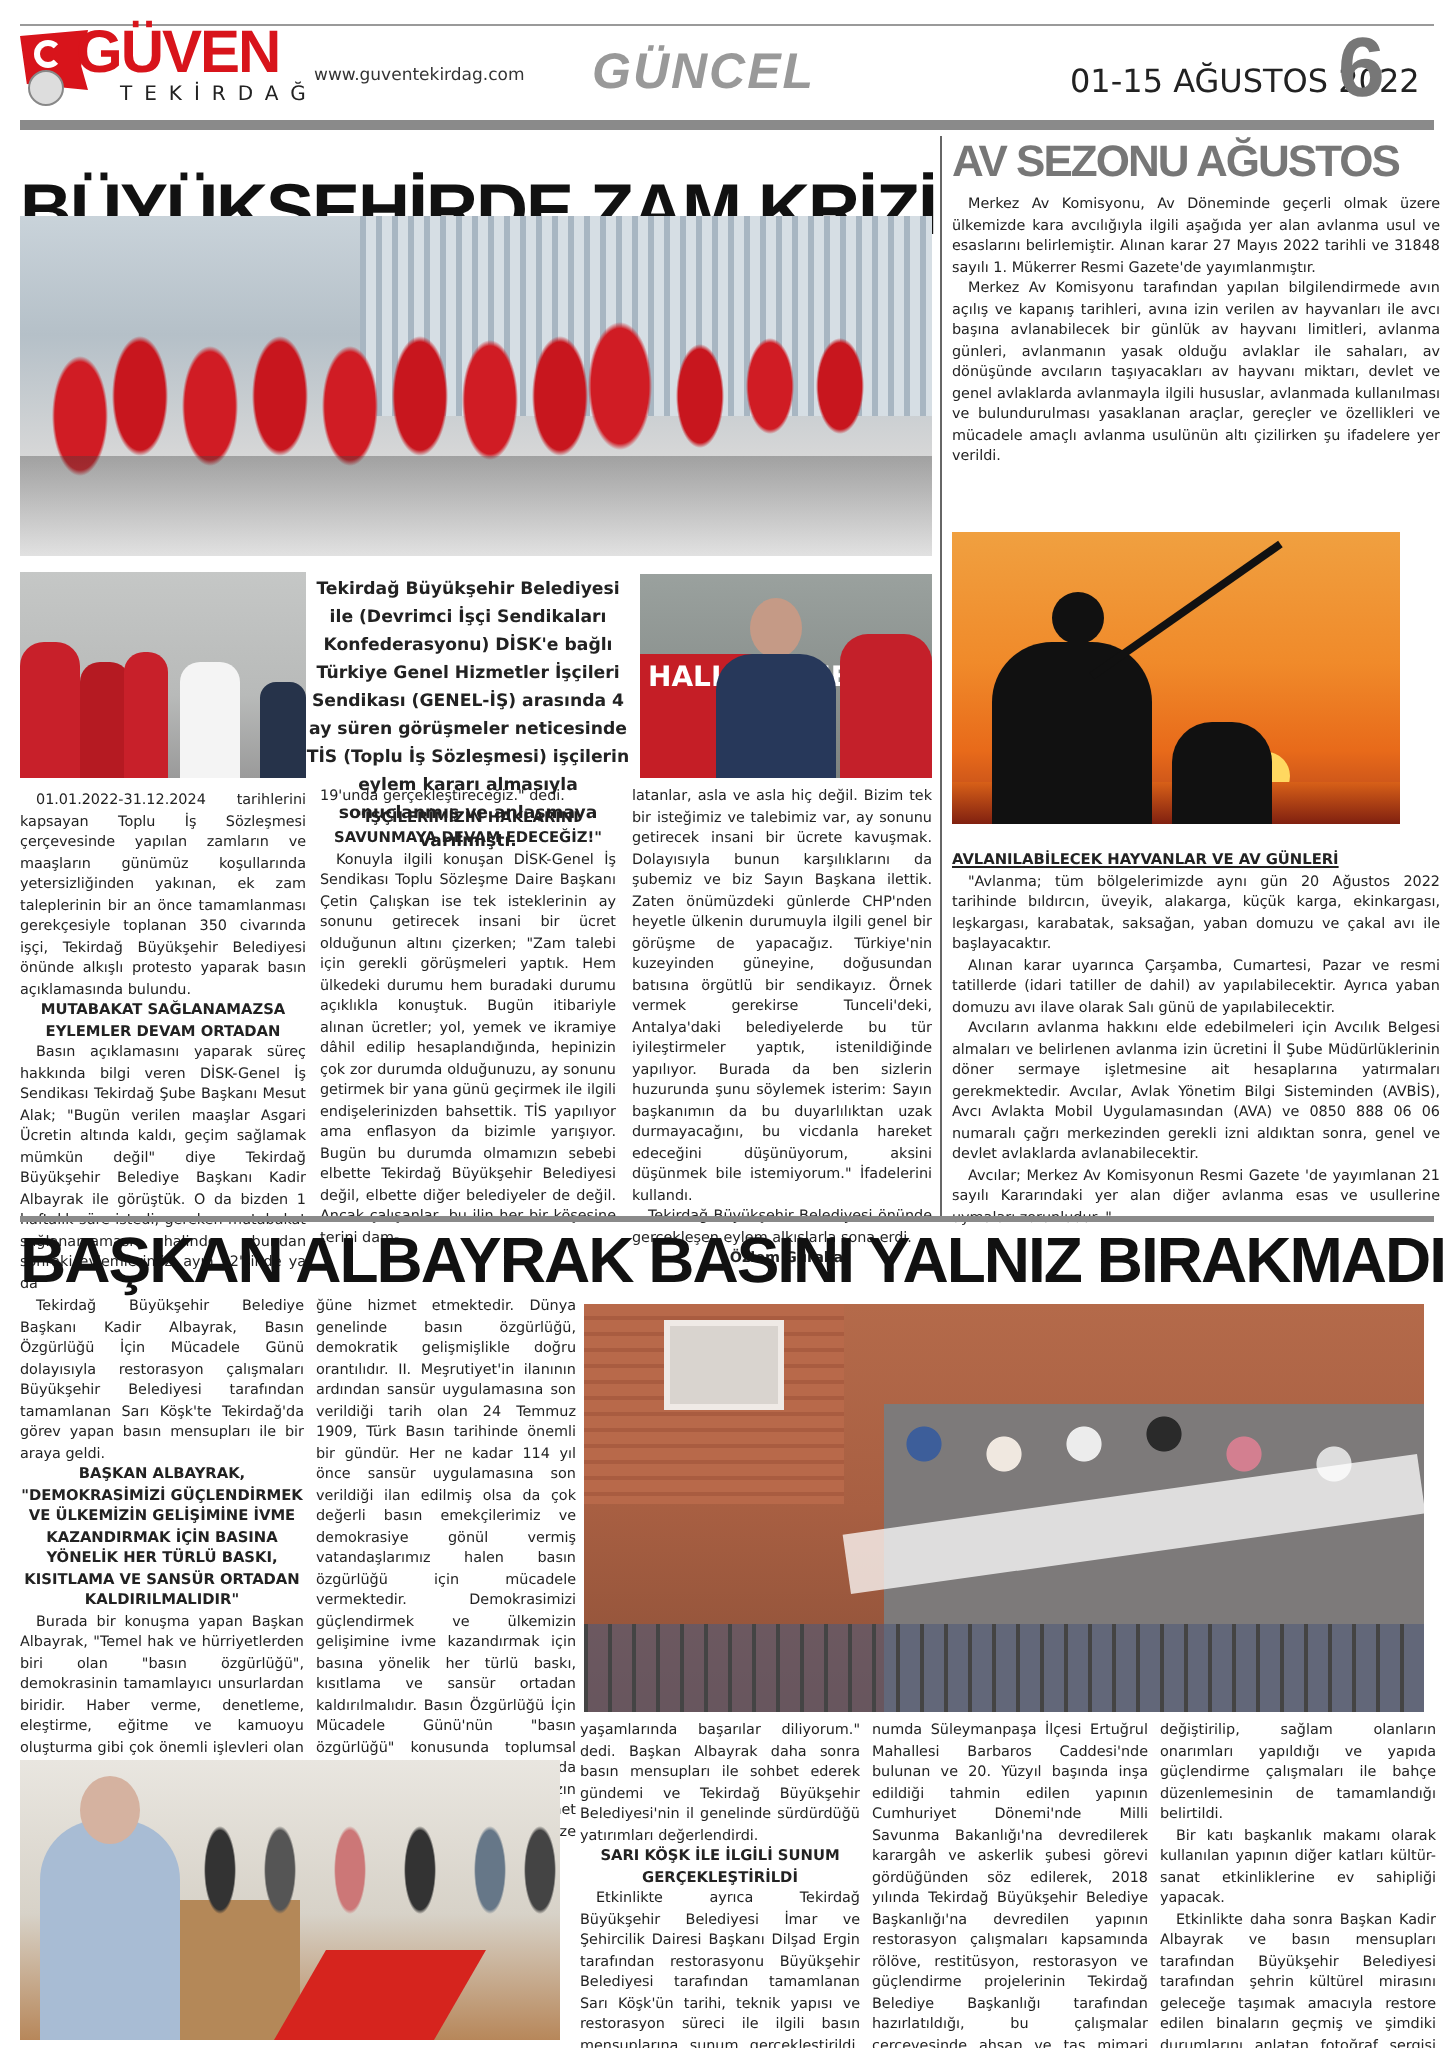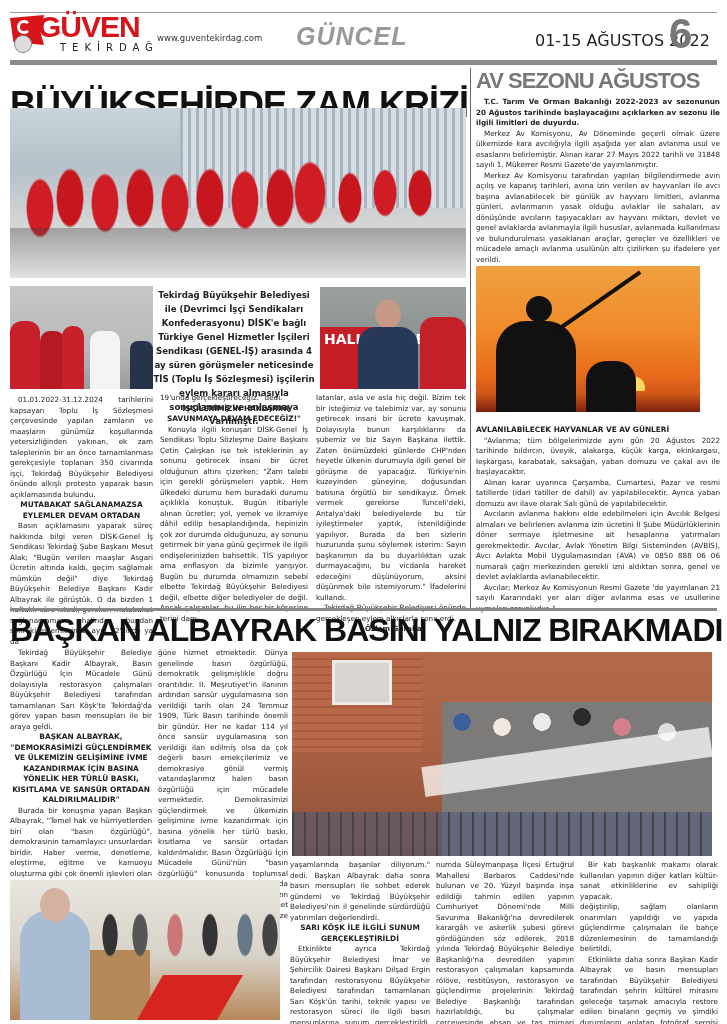--- a/index.html
+++ b/index.html
@@ -90,34 +90,33 @@
   <p>Konuyla ilgili konuşan DİSK-Genel İş Sendikası Toplu Sözleşme Daire Başkanı Çetin Çalışkan ise tek isteklerinin ay sonunu getirecek insani bir ücret olduğunun altını çizerken; "Zam talebi için gerekli görüşmeleri yaptık. Hem ülkedeki durumu hem buradaki durumu açıklıkla konuştuk. Bugün itibariyle alınan ücretler; yol, yemek ve ikramiye dâhil edilip hesaplandığında, hepinizin çok zor durumda olduğunuzu, ay sonunu getirmek bir yana günü geçirmek ile ilgili endişelerinizden bahsettik. TİS yapılıyor ama enflasyon da bizimle yarışıyor. Bugün bu durumda olmamızın sebebi elbette Tekirdağ Büyükşehir Belediyesi değil, elbette diğer belediyeler de değil. Ancak çalışanlar, bu ilin her bir köşesine terini dam-</p>
 </div>
 <div class="col" style="left:316px;top:393px;width:150px;">
   <p style="text-indent:0">latanlar, asla ve asla hiç değil. Bizim tek bir isteğimiz ve talebimiz var, ay sonunu getirecek insani bir ücrete kavuşmak. Dolayısıyla bunun karşılıklarını da şubemiz ve biz Sayın Başkana ilettik. Zaten önümüzdeki günlerde CHP'nden heyetle ülkenin durumuyla ilgili genel bir görüşme de yapacağız. Türkiye'nin kuzeyinden güneyine, doğusundan batısına örgütlü bir sendikayız. Örnek vermek gerekirse Tunceli'deki, Antalya'daki belediyelerde bu tür iyileştirmeler yaptık, istenildiğinde yapılıyor. Burada da ben sizlerin huzurunda şunu söylemek isterim: Sayın başkanımın da bu duyarlılıktan uzak durmayacağını, bu vicdanla hareket edeceğini düşünüyorum, aksini düşünmek bile istemiyorum." İfadelerini kullandı.</p>
   <p>Tekirdağ Büyükşehir Belediyesi önünde gerçekleşen eylem alkışlarla sona erdi.</p>
   <p style="text-align:center;font-weight:bold;">Özlem Gürakar</p>
 </div>
 
 <h1 class="big" style="left:476px;top:68px;font-size:22px;line-height:26px;color:#777;">AV SEZONU AĞUSTOS</h1>
 <div class="col" style="left:476px;top:97px;width:244px;">
-  <p class="lead">T.C. Tarım Ve Orman Bakanlığı 2022-2023 av sezonunun 20 Ağustos tarihinde başlayacağını açıklarken av sezonu ile ilgili limitleri de duyurdu.</p>
   <p>Merkez Av Komisyonu, Av Döneminde geçerli olmak üzere ülkemizde kara avcılığıyla ilgili aşağıda yer alan avlanma usul ve esaslarını belirlemiştir. Alınan karar 27 Mayıs 2022 tarihli ve 31848 sayılı 1. Mükerrer Resmi Gazete'de yayımlanmıştır.</p>
   <p>Merkez Av Komisyonu tarafından yapılan bilgilendirmede avın açılış ve kapanış tarihleri, avına izin verilen av hayvanları ile avcı başına avlanabilecek bir günlük av hayvanı limitleri, avlanma günleri, avlanmanın yasak olduğu avlaklar ile sahaları, av dönüşünde avcıların taşıyacakları av hayvanı miktarı, devlet ve genel avlaklarda avlanmayla ilgili hususlar, avlanmada kullanılması ve bulundurulması yasaklanan araçlar, gereçler ve özellikleri ve mücadele amaçlı avlanma usulünün altı çizilirken şu ifadelere yer verildi.</p>
 </div>
 <div class="photo" style="left:476px;top:266px;width:224px;height:146px;background:linear-gradient(180deg,#f0a040 0%,#f08a2a 45%,#e86a1a 75%,#b0401a 100%);">
   <div style="position:absolute;left:145px;top:110px;width:24px;height:24px;border-radius:50%;background:#ffd860;"></div>
   <div style="position:absolute;left:0;top:125px;width:224px;height:21px;background:linear-gradient(180deg,#d86018,#802010);"></div>
   <div style="position:absolute;left:50px;top:30px;width:26px;height:26px;border-radius:50%;background:#111;"></div>
   <div style="position:absolute;left:20px;top:55px;width:80px;height:91px;background:#111;border-radius:30px 30px 0 0;"></div>
   <div style="position:absolute;left:70px;top:70px;width:115px;height:4px;background:#111;transform:rotate(-35deg);transform-origin:left center;"></div>
   <div style="position:absolute;left:110px;top:95px;width:50px;height:51px;background:#111;border-radius:20px 20px 0 0;"></div>
 </div>
 <div class="col" style="left:476px;top:425px;width:244px;">
-  <h4 style="text-align:left;">AVLANILABİLECEK HAYVANLAR VE AV GÜNLERİ</h4>
+  <h4 style="text-align:left;text-decoration:underline;">AVLANILABİLECEK HAYVANLAR VE AV GÜNLERİ</h4>
   <p>"Avlanma; tüm bölgelerimizde aynı gün 20 Ağustos 2022 tarihinde bıldırcın, üveyik, alakarga, küçük karga, ekinkargası, leşkargası, karabatak, saksağan, yaban domuzu ve çakal avı ile başlayacaktır.</p>
   <p>Alınan karar uyarınca Çarşamba, Cumartesi, Pazar ve resmi tatillerde (idari tatiller de dahil) av yapılabilecektir. Ayrıca yaban domuzu avı ilave olarak Salı günü de yapılabilecektir.</p>
   <p>Avcıların avlanma hakkını elde edebilmeleri için Avcılık Belgesi almaları ve belirlenen avlanma izin ücretini İl Şube Müdürlüklerinin döner sermaye işletmesine ait hesaplarına yatırmaları gerekmektedir. Avcılar, Avlak Yönetim Bilgi Sisteminden (AVBİS), Avcı Avlakta Mobil Uygulamasından (AVA) ve 0850 888 06 06 numaralı çağrı merkezinden gerekli izni aldıktan sonra, genel ve devlet avlaklarda avlanabilecektir.</p>
   <p>Avcılar; Merkez Av Komisyonun Resmi Gazete 'de yayımlanan 21 sayılı Kararındaki yer alan diğer avlanma esas ve usullerine uymaları zorunludur. "</p>
 </div>
 
 <div class="rule" style="left:10px;top:608px;width:707px;height:3px;background:#8a8a8a;"></div>
 
 <h1 class="big" style="left:10px;top:612px;font-size:32px;line-height:36px;">BAŞKAN ALBAYRAK BASINI YALNIZ BIRAKMADI</h1>
 
@@ -161,16 +160,16 @@
 
 <div class="col" style="left:290px;top:860px;width:140px;">
   <p style="text-indent:0">yaşamlarında başarılar diliyorum." dedi. Başkan Albayrak daha sonra basın mensupları ile sohbet ederek gündemi ve Tekirdağ Büyükşehir Belediyesi'nin il genelinde sürdürdüğü yatırımları değerlendirdi.</p>
   <h4>SARI KÖŞK İLE İLGİLİ SUNUM GERÇEKLEŞTİRİLDİ</h4>
   <p>Etkinlikte ayrıca Tekirdağ Büyükşehir Belediyesi İmar ve Şehircilik Dairesi Başkanı Dilşad Ergin tarafından restorasyonu Büyükşehir Belediyesi tarafından tamamlanan Sarı Köşk'ün tarihi, teknik yapısı ve restorasyon süreci ile ilgili basın mensuplarına sunum gerçekleştirildi. Su-</p>
 </div>
 <div class="col" style="left:436px;top:860px;width:138px;">
   <p style="text-indent:0">numda Süleymanpaşa İlçesi Ertuğrul Mahallesi Barbaros Caddesi'nde bulunan ve 20. Yüzyıl başında inşa edildiği tahmin edilen yapının Cumhuriyet Dönemi'nde Milli Savunma Bakanlığı'na devredilerek karargâh ve askerlik şubesi görevi gördüğünden söz edilerek, 2018 yılında Tekirdağ Büyükşehir Belediye Başkanlığı'na devredilen yapının restorasyon çalışmaları kapsamında rölöve, restitüsyon, restorasyon ve güçlendirme projelerinin Tekirdağ Belediye Başkanlığı tarafından hazırlatıldığı, bu çalışmalar çerçevesinde ahşap ve taş mimari elemanların bozuk olanları</p>
 </div>
 <div class="col" style="left:580px;top:860px;width:138px;">
+  <p style="text-indent:0">değiştirilip, sağlam olanların onarımları yapıldığı ve yapıda güçlendirme çalışmaları ile bahçe düzenlemesinin de tamamlandığı belirtildi.</p>
   <p>Bir katı başkanlık makamı olarak kullanılan yapının diğer katları kültür-sanat etkinliklerine ev sahipliği yapacak.</p>
-  <p style="text-indent:0">değiştirilip, sağlam olanların onarımları yapıldığı ve yapıda güçlendirme çalışmaları ile bahçe düzenlemesinin de tamamlandığı belirtildi.</p>
   <p>Etkinlikte daha sonra Başkan Kadir Albayrak ve basın mensupları tarafından Büyükşehir Belediyesi tarafından şehrin kültürel mirasını geleceğe taşımak amacıyla restore edilen binaların geçmiş ve şimdiki durumlarını anlatan fotoğraf sergisi gezildi.</p>
 </div>
 
 </body></html>

